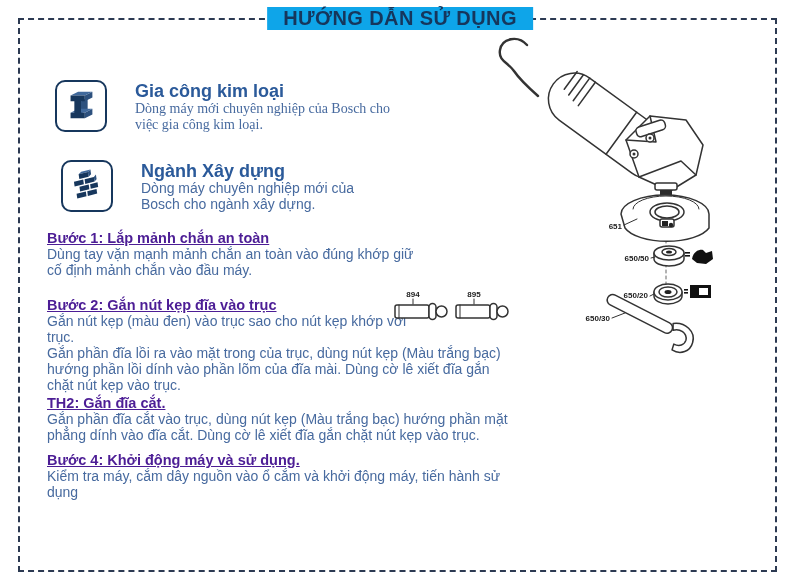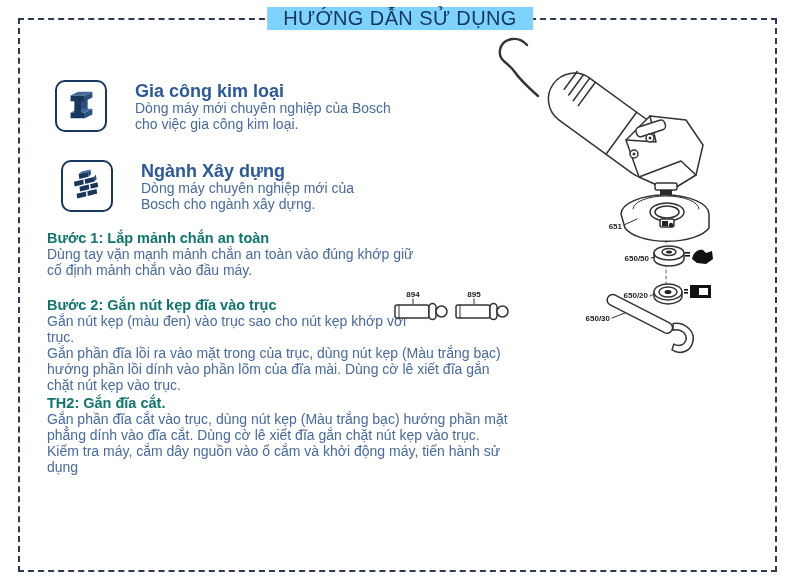--- a/index.html
+++ b/index.html
@@ -1,32 +1,32 @@
 <!DOCTYPE html>
 <html><head>
 <meta charset="utf-8">
 <style>
   html,body{margin:0;padding:0;}
   body{background:#fff;font-family:"Liberation Sans","DejaVu Sans",sans-serif;}
   .page{position:relative;width:800px;height:583px;background:#fff;overflow:hidden;}
   .frame{position:absolute;left:18px;top:18px;width:755px;height:550px;border:2px dashed #2c3a52;z-index:1;}
-  .doc-title{position:absolute;top:7px;left:50%;transform:translateX(-50%);background:#7dd3fc;
-    padding:0 16px;font-size:20px;font-weight:normal;color:#16365c;letter-spacing:.4px;z-index:2;white-space:nowrap;}
+  .doc-title{position:absolute;top:7px;left:50%;transform:translateX(-50%);background:#0ea5e9;
+    padding:0 16px;font-size:20px;font-weight:bold;color:#16365c;letter-spacing:.4px;z-index:2;white-space:nowrap;}
   .feature{position:absolute;display:flex;z-index:2;}
   .feature.f1{left:55px;top:80px;}
   .feature.f2{left:55px;top:160px;padding-left:6px;}
   .icon-tile{width:52px;height:52px;border:2.5px solid #17375d;border-radius:10px;box-sizing:border-box;
     display:flex;align-items:center;justify-content:center;background:#fff;flex:0 0 auto;}
   .feature-text{margin-left:28px;padding-top:4px;}
   .feature-title{font-size:18px;font-weight:bold;color:#2b5a9a;line-height:15px;margin:0;}
   .feature-desc{font-size:14px;color:#476a9f;line-height:15.5px;margin:2px 0 0 0;}
-  .f1 .feature-desc{width:280px;}
+  .f1 .feature-desc{width:280px;font-family:Liberation Serif, serif;}
   .f2 .feature-desc{width:240px;}
   .steps{position:absolute;left:47px;top:231px;width:475px;z-index:2;}
-  .step-h{font-size:14.5px;font-weight:bold;color:#0f766e;line-height:15px;margin:0;}
+  .step-h{font-size:14.5px;font-weight:bold;color:#4c1d95;line-height:15px;margin:0;text-decoration:underline;}
   .step-b{font-size:14px;color:#476a9f;line-height:16px;margin:0;}
   .mt16{margin-top:20px;} .mt10{margin-top:10px;} .mt3{margin-top:3px;}
   .sub-h{padding-left:4px;}
   .w378{width:378px;} .w390{width:390px;} .w462{width:462px;} .w465{width:465px;}
   .diagram{position:absolute;left:388px;top:28px;width:400px;height:340px;z-index:2;}
   .diagram svg{display:block;}
   .part-label{font-size:8px;font-weight:bold;fill:#1c1c1c;font-family:"Liberation Sans",sans-serif;}
 </style>
 </head>
 <body>
@@ -79,20 +79,21 @@
     <p class="step-h">Bước 1: Lắp mảnh chắn an toàn</p>
     <p class="step-b w378">Dùng tay vặn mạnh mảnh chắn an toàn vào đúng khớp giữ cố định mảnh chắn vào đầu máy.</p>
 
     <p class="step-h mt16">Bước 2: Gắn nút kẹp đĩa vào trục</p>
     <p class="step-b w390">Gắn nút kẹp (màu đen) vào trục sao cho nút kẹp khớp với trục.</p>
 
     <p class="step-b w462">Gắn phần đĩa lồi ra vào mặt trong của trục, dùng nút kẹp (Màu trắng bạc) hướng phần lồi dính vào phần lõm của đĩa mài. Dùng cờ lê xiết đĩa gắn chặt nút kẹp vào trục.</p>
     <p class="step-h mt3">TH2: Gắn đĩa cắt.</p>
     <p class="step-b w465">Gắn phần đĩa cắt vào trục, dùng nút kẹp (Màu trắng bạc) hướng phần mặt phẳng dính vào đĩa cắt. Dùng cờ lê xiết đĩa gắn chặt nút kẹp vào trục.</p>
 
+    <p class="step-h mt10">Bước 4: Khởi động máy và sử dụng.</p>
     <p class="step-b w465">Kiểm tra máy, cắm dây nguồn vào ổ cắm và khởi động máy, tiến hành sử dụng</p>
   </div>
 
   <div class="diagram">
     <svg width="400" height="340" viewBox="0 0 400 340" fill="none" stroke="#333" stroke-width="1.5" stroke-linejoin="round" stroke-linecap="round">
 
       <line x1="278" y1="170" x2="278" y2="262" stroke="#666" stroke-width="1" stroke-dasharray="3,3"></line>
 
       <path d="M139,17 c-9,-10 -25,-7 -27,5 c-2,11 9,13 14,21 c6,9 15,17 24,25" stroke-width="2.4"></path>
 

